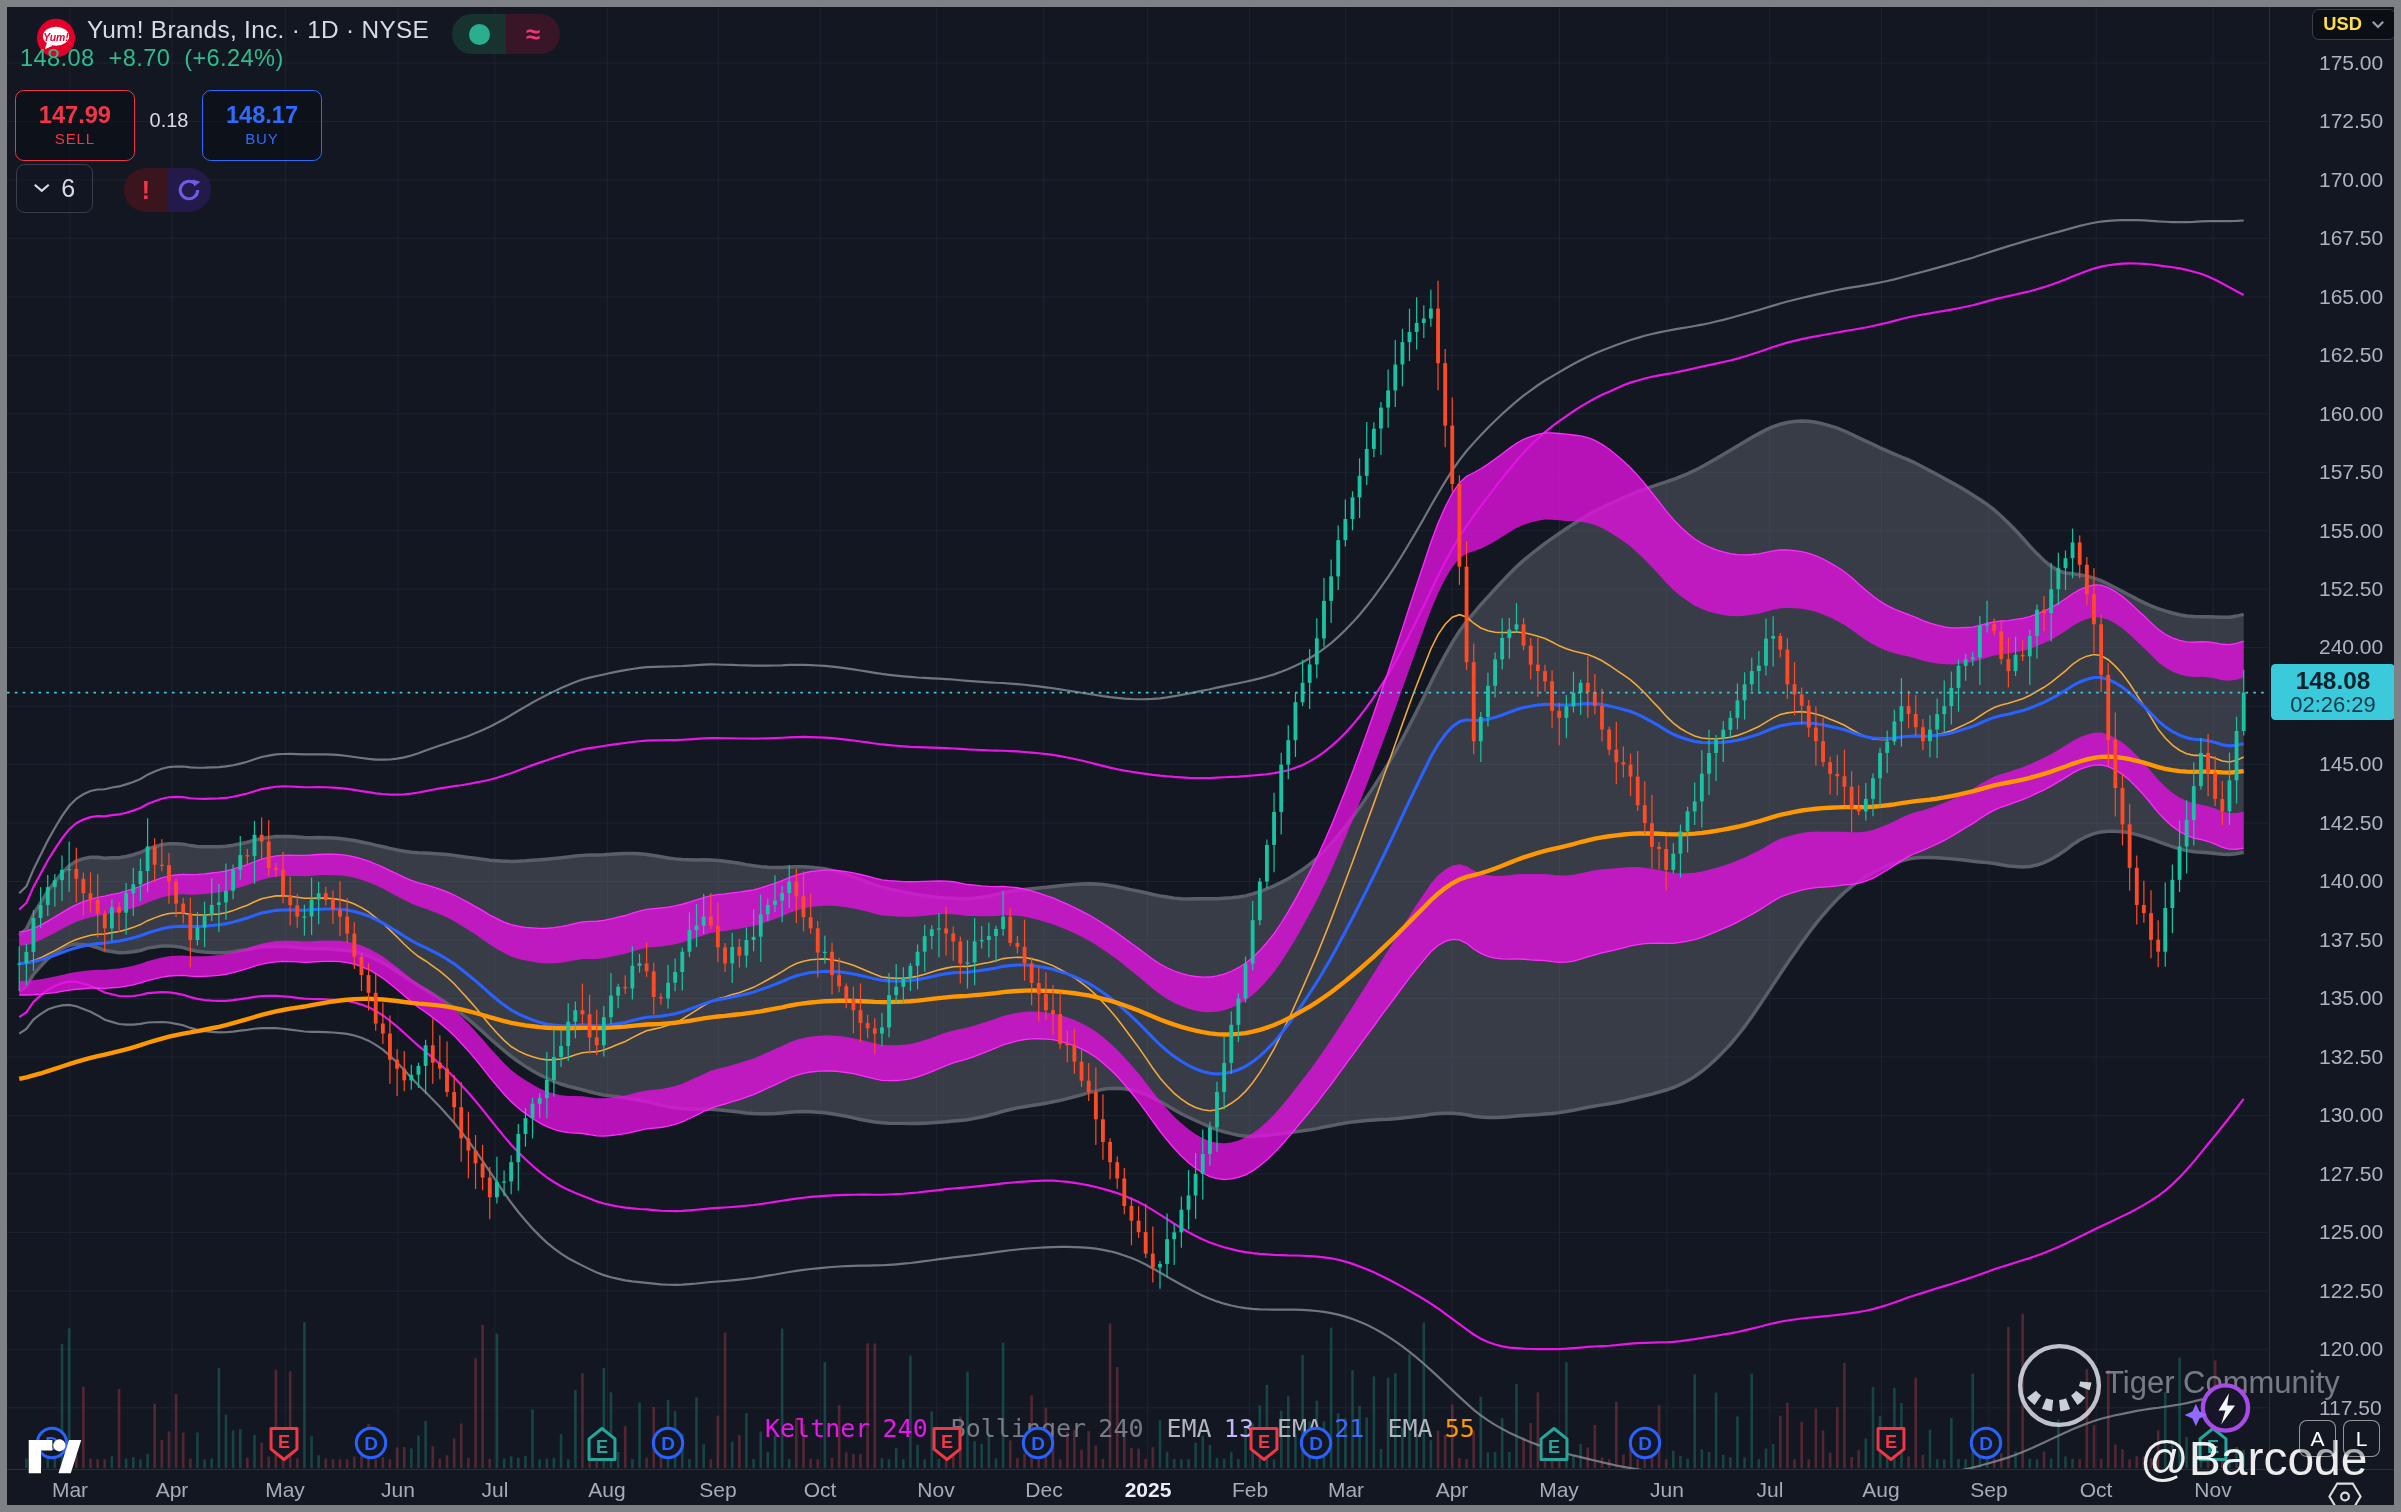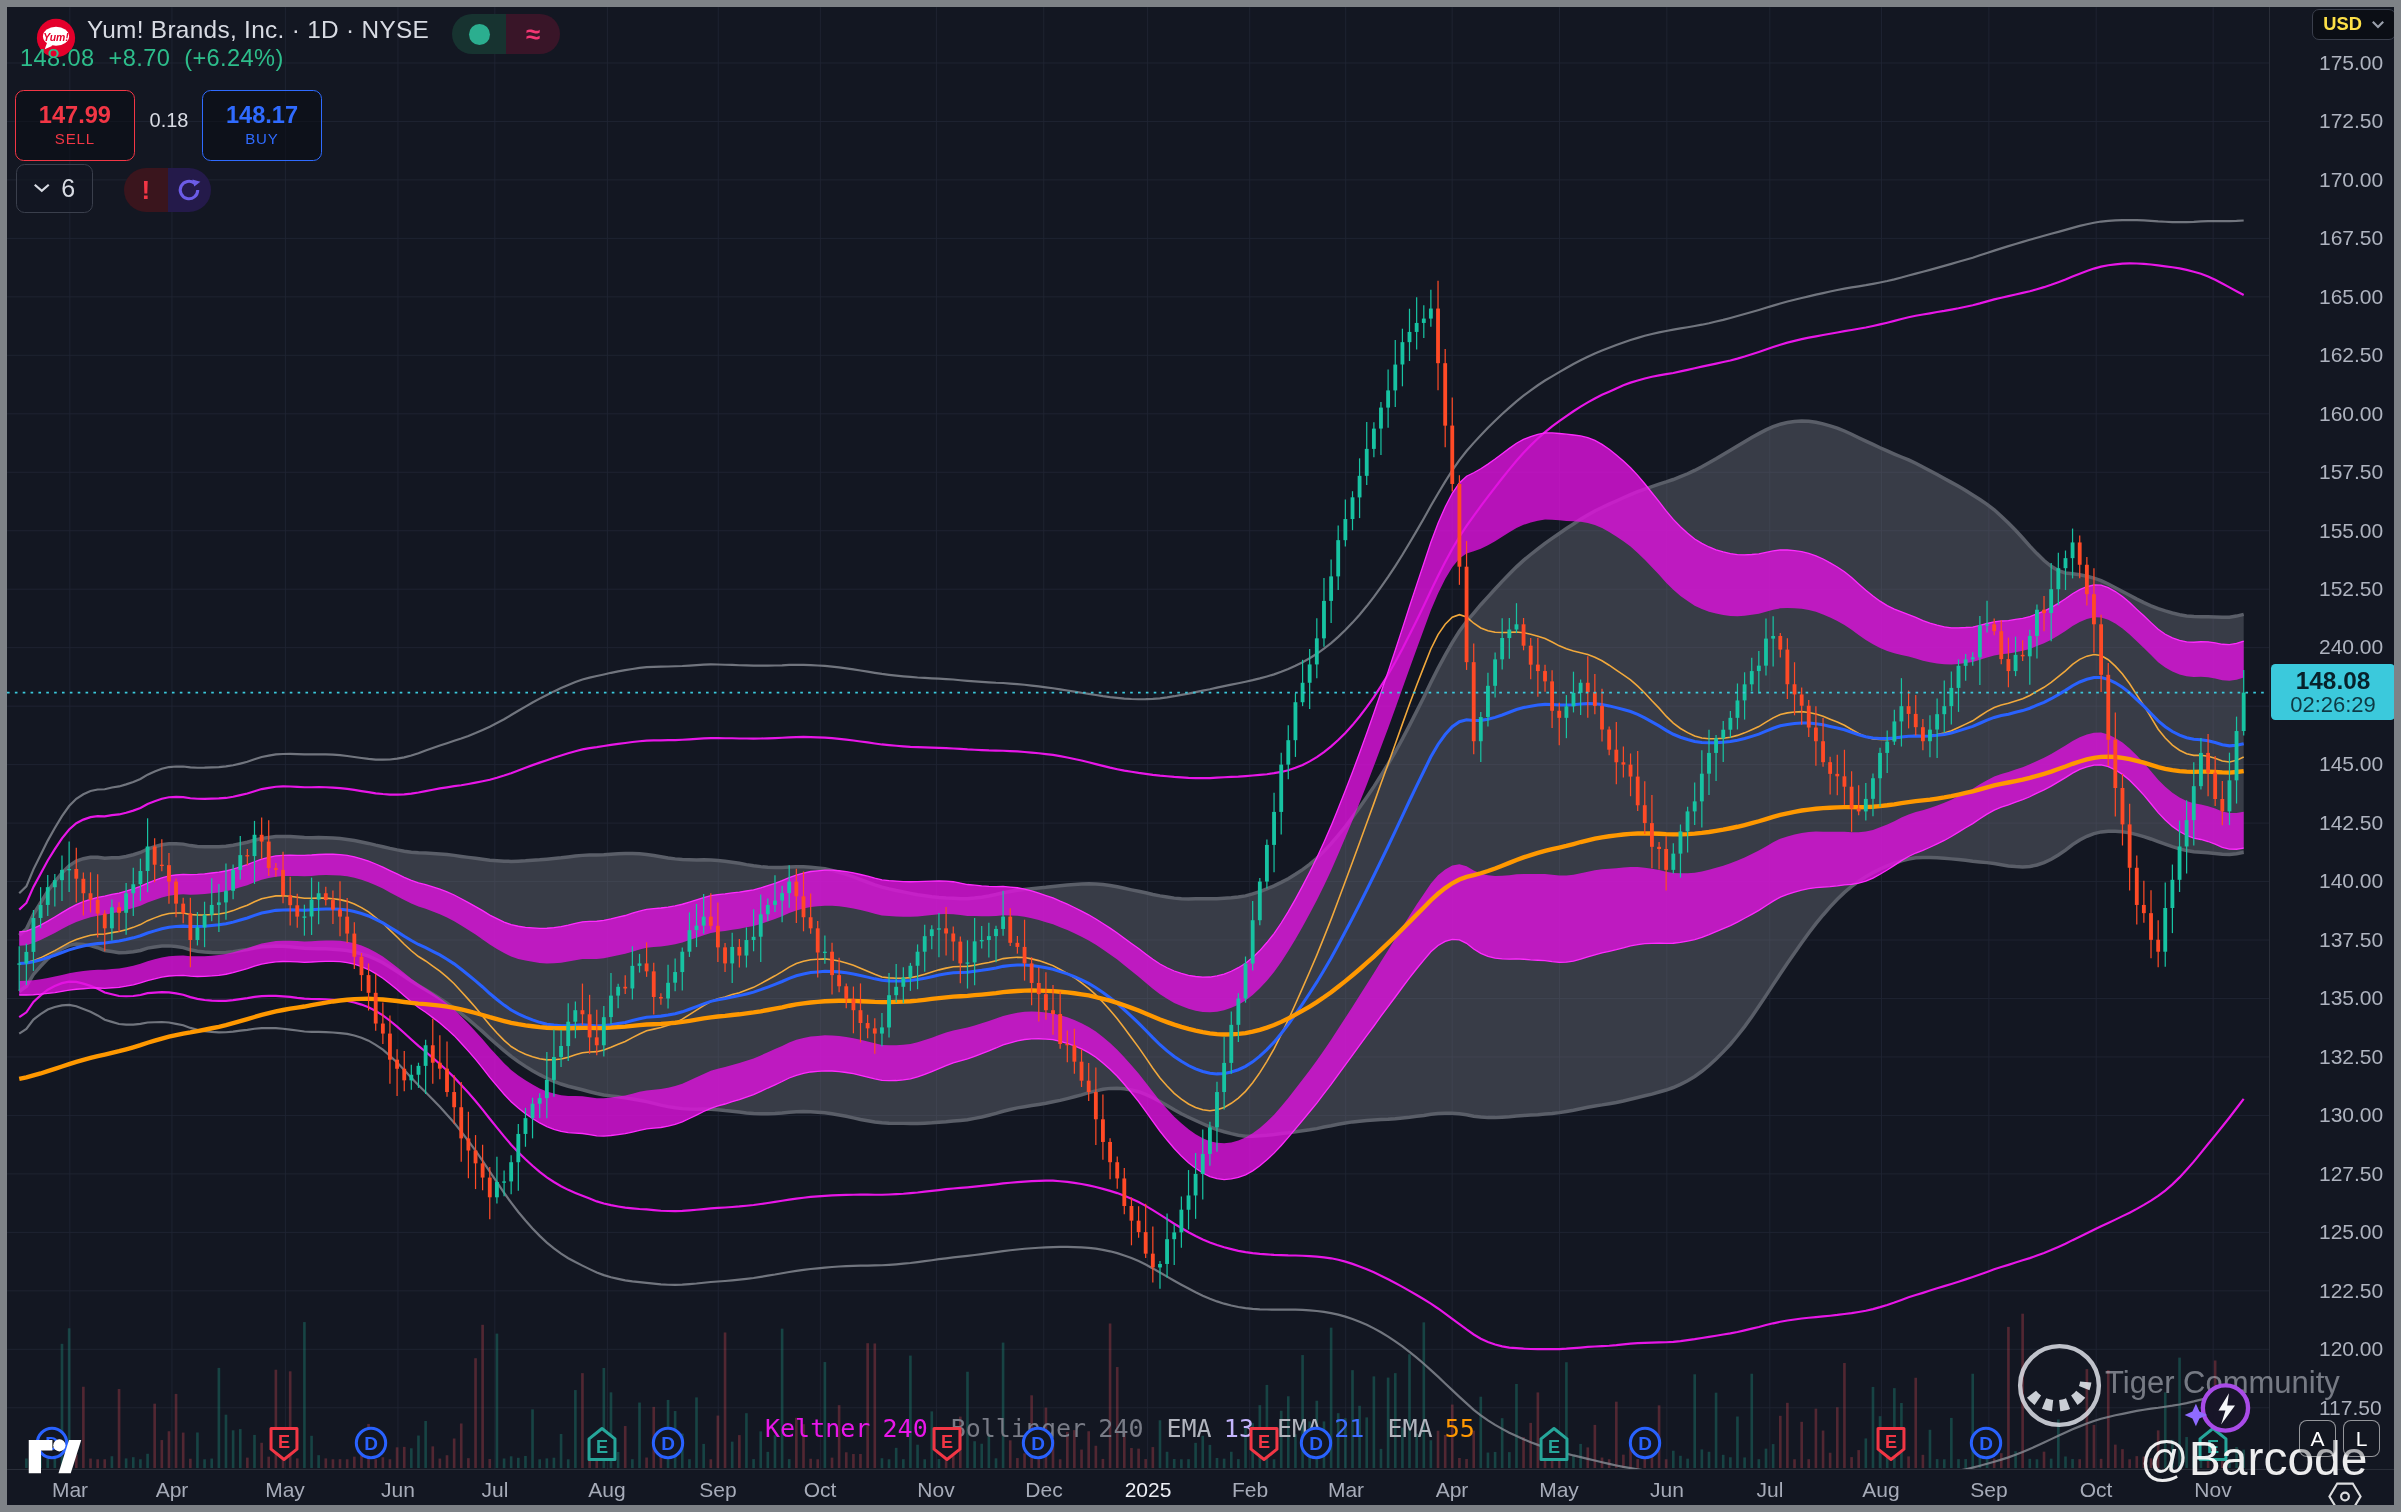--- a/index.html
+++ b/index.html
@@ -5,21 +5,21 @@
   html,body{margin:0;padding:0;background:#555;}
   *{box-sizing:border-box;}
   .frame{position:relative;width:2401px;height:1512px;background:#7e8287;padding:7px;font-family:"Liberation Sans",sans-serif;}
   .app{position:relative;width:2387px;height:1498px;background:#131722;overflow:hidden;}
   .abs{position:absolute;}
   
   #chart-wrap{position:absolute;left:0;top:0;width:2262px;height:1462px;}
   .axis-sep-v{position:absolute;left:2262px;top:0;width:0.9px;height:1462px;background:#2a2e39;}
   .time-axis{position:absolute;left:0;top:1462px;width:2387px;height:37px;background:#131722;border-top:0.9px solid #2a2e39;}
   .month-label{position:absolute;top:7.9px;transform:translateX(-50%);font-size:21px;color:#a6abb8;}
-  .month-label.bold{color:#eceef4;font-weight:normal;}
+  .month-label.bold{color:#eceef4;font-weight:bold;}
   .price-label{position:absolute;left:2312px;width:79px;font-size:21px;color:#aeb3bf;transform:translateY(-50%);}
   
   .title-row{position:absolute;left:80px;top:8.7px;font-size:24.4px;font-weight:500;color:#d8dbe3;letter-spacing:0.3px;}
   .yum-logo{position:absolute;left:29px;top:11.3px;width:40px;height:40px;}
   .status-pill{position:absolute;left:445px;top:7px;width:108px;height:40px;border-radius:21px;overflow:hidden;display:flex;}
   .status-pill .half{flex:1;display:flex;align-items:center;justify-content:center;}
   .status-pill .half.live{background:#173330;}
   .status-pill .half.cmp{background:#391528;}
   .live-dot{width:21px;height:21px;border-radius:50%;background:#2bae8f;}
   .approx{color:#f23674;font-size:26px;font-weight:bold;line-height:1;}

